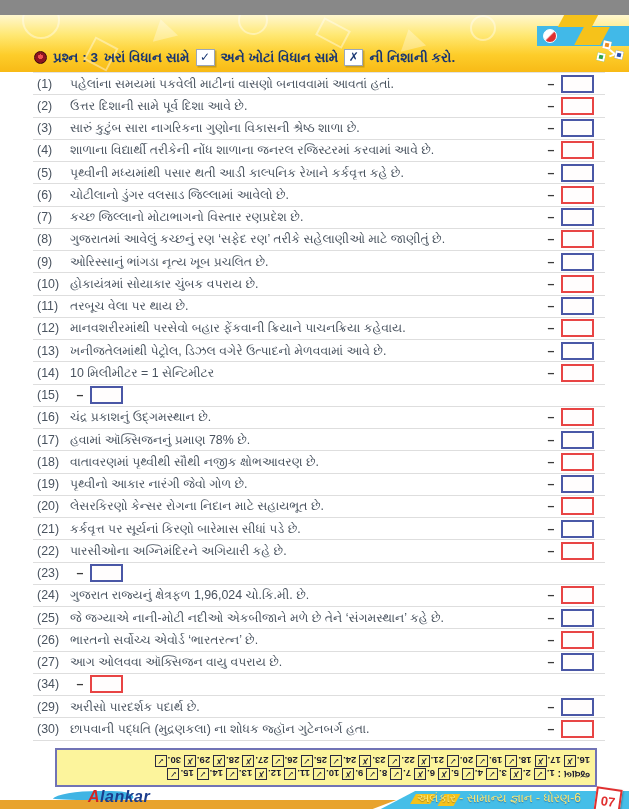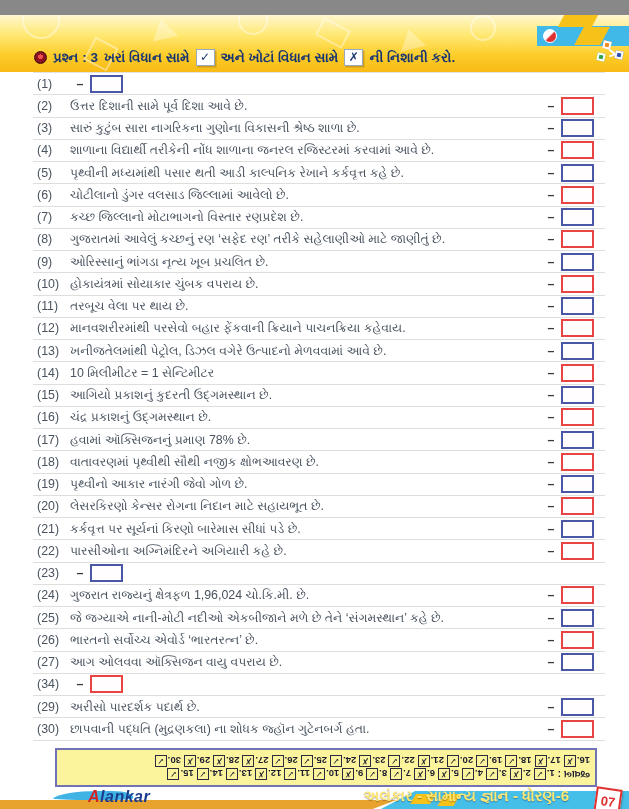--- a/index.html
+++ b/index.html
@@ -74,22 +74,22 @@
   .orange-band { position:absolute; left:0; bottom:0; width:629px; height:24px; background:#e8a32e;
     clip-path:polygon(0 0,63% 0,53% 100%,0 100%); }
   .blue-band { position:absolute; left:0; bottom:0; width:629px; height:33px; background:#45bee8;
     clip-path:polygon(66% 0,100% 0,100% 100%,56% 100%); }
   .swoosh { position:absolute; left:55px; bottom:24px; width:80px; height:9px; background:#3fb4e4;
     border-radius:60% 40% 40% 60%/100% 100% 20% 20%; transform:skewX(-35deg); }
   .logo { position:absolute; left:88px; bottom:18px; color:#1b3c8c; font-weight:bold;
     font-style:italic; font-size:16px; letter-spacing:.5px; }
   .logo::first-letter { color:#d42424; }
   .band-par { position:absolute; background:#f6c21a; transform:skewX(-30deg); }
-  .book-info { position:absolute; right:60px; bottom:19px; color:#ffe873; font-weight:bold;
-    font-size:15px; white-space:nowrap; text-shadow:0 1px 1px rgba(0,0,60,.35); }
+  .book-info { position:absolute; right:48px; bottom:19px; color:#ffe873; font-weight:normal;
+    font-size:12px; white-space:nowrap; text-shadow:0 1px 1px rgba(0,0,60,.35); }
   .page-badge {
     position:absolute; right:8px; bottom:10px; width:26px; height:26px; background:#fff;
     border:2px solid #e03030; transform:rotate(8deg);
     color:#e03030; font-weight:bold; font-size:13px; text-align:center; line-height:23px;
     box-shadow:1px 1px 2px rgba(0,0,0,.3);
   }
   .badge-green { position:absolute; right:6px; bottom:6px; width:8px; height:8px; background:#2fa24a; transform:rotate(15deg); }
   .badge-red   { position:absolute; right:36px; bottom:8px; width:7px; height:7px; border-radius:50%; background:#d42424; }
 </style>
 </head>
@@ -125,20 +125,21 @@
       <span class="hdr-box">✓</span>
       <span>અને ખોટાં વિધાન સામે</span>
       <span class="hdr-box">✗</span>
       <span>ની નિશાની કરો.</span>
     </div>
   </div>
 
   <div class="rows">
     <div class="row">
       <span class="num">(1)</span>
+      <span class="txt">પહેલાંના સમયમાં પકવેલી માટીનાં વાસણો બનાવવામાં આવતાં હતાં.</span>
       <span class="dash">–</span>
       <span class="ansbox blue"></span>
     </div>
 
     <div class="row">
       <span class="num">(2)</span>
       <span class="txt">ઉત્તર દિશાની સામે પૂર્વ દિશા આવે છે.</span>
       <span class="dash">–</span>
       <span class="ansbox red"></span>
     </div>
@@ -222,21 +223,20 @@
 
     <div class="row">
       <span class="num">(14)</span>
       <span class="txt">10 મિલીમીટર = 1 સેન્ટિમીટર</span>
       <span class="dash">–</span>
       <span class="ansbox red"></span>
     </div>
 
     <div class="row">
       <span class="num">(15)</span>
-      <span class="txt">આગિયો પ્રકાશનું કુદરતી ઉદ્ગમસ્થાન છે.</span>
       <span class="dash">–</span>
       <span class="ansbox blue"></span>
     </div>
 
     <div class="row">
       <span class="num">(16)</span>
       <span class="txt">ચંદ્ર પ્રકાશનું ઉદ્ગમસ્થાન છે.</span>
       <span class="dash">–</span>
       <span class="ansbox red"></span>
     </div>

